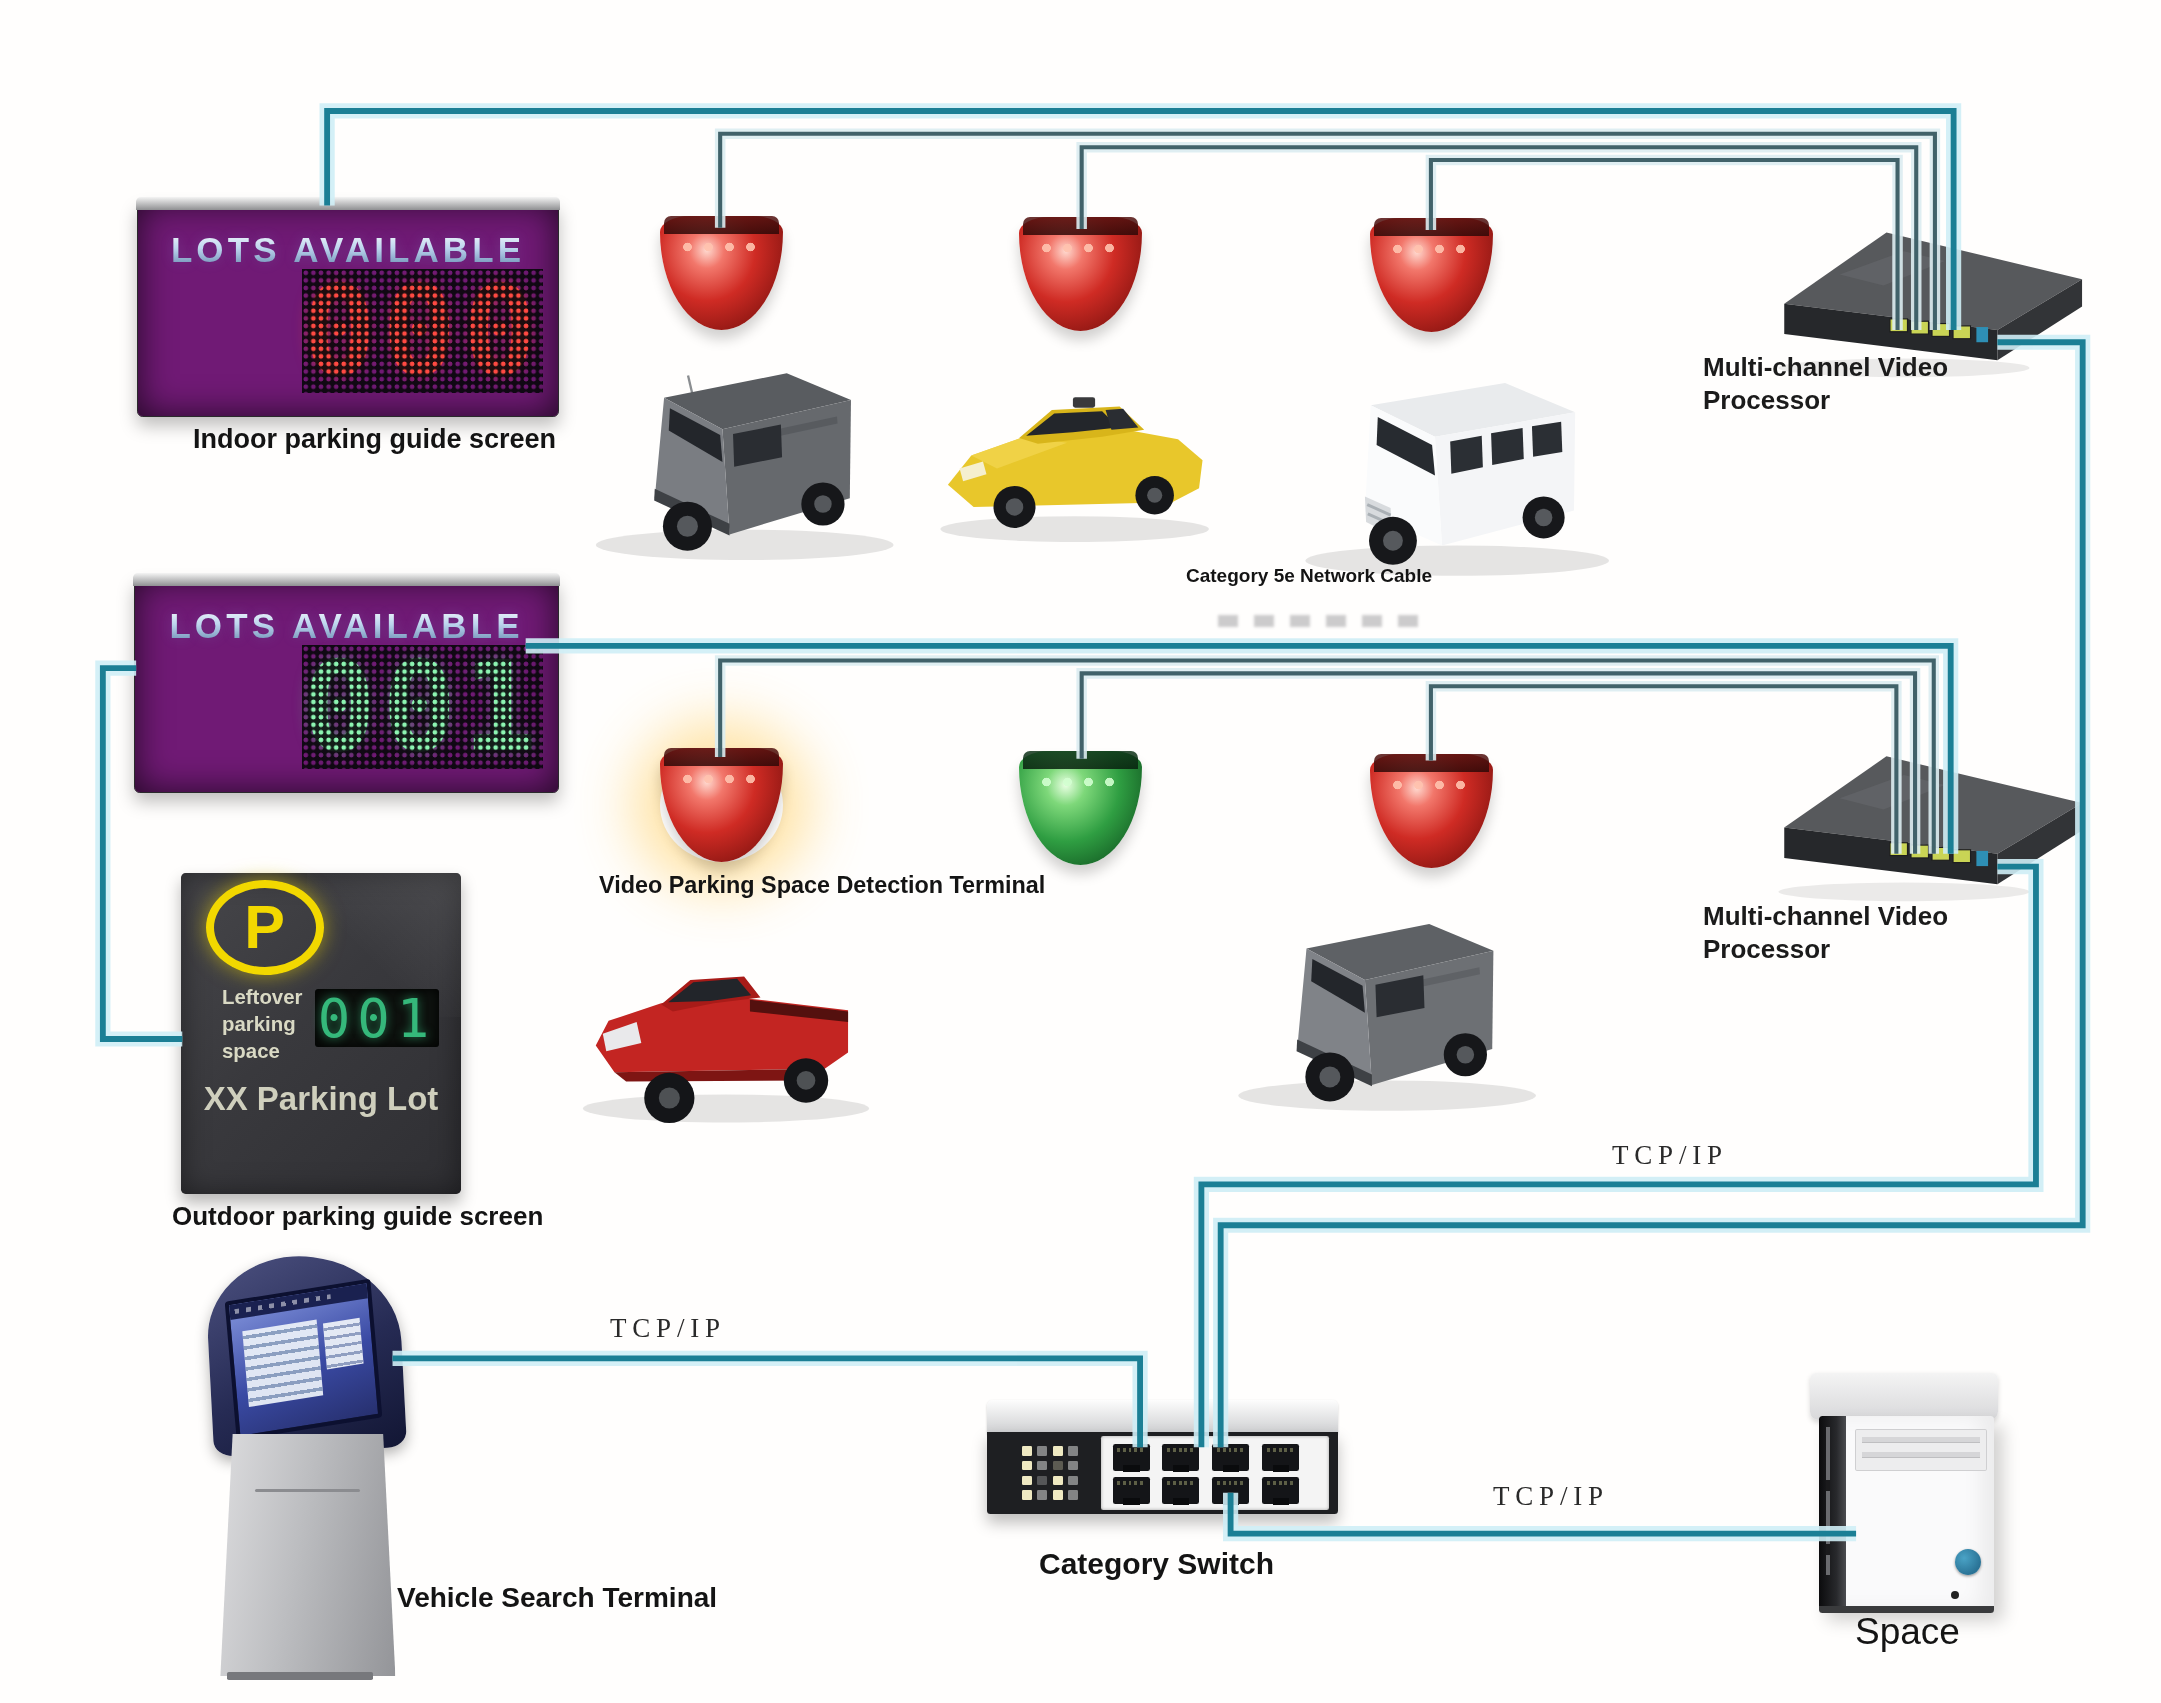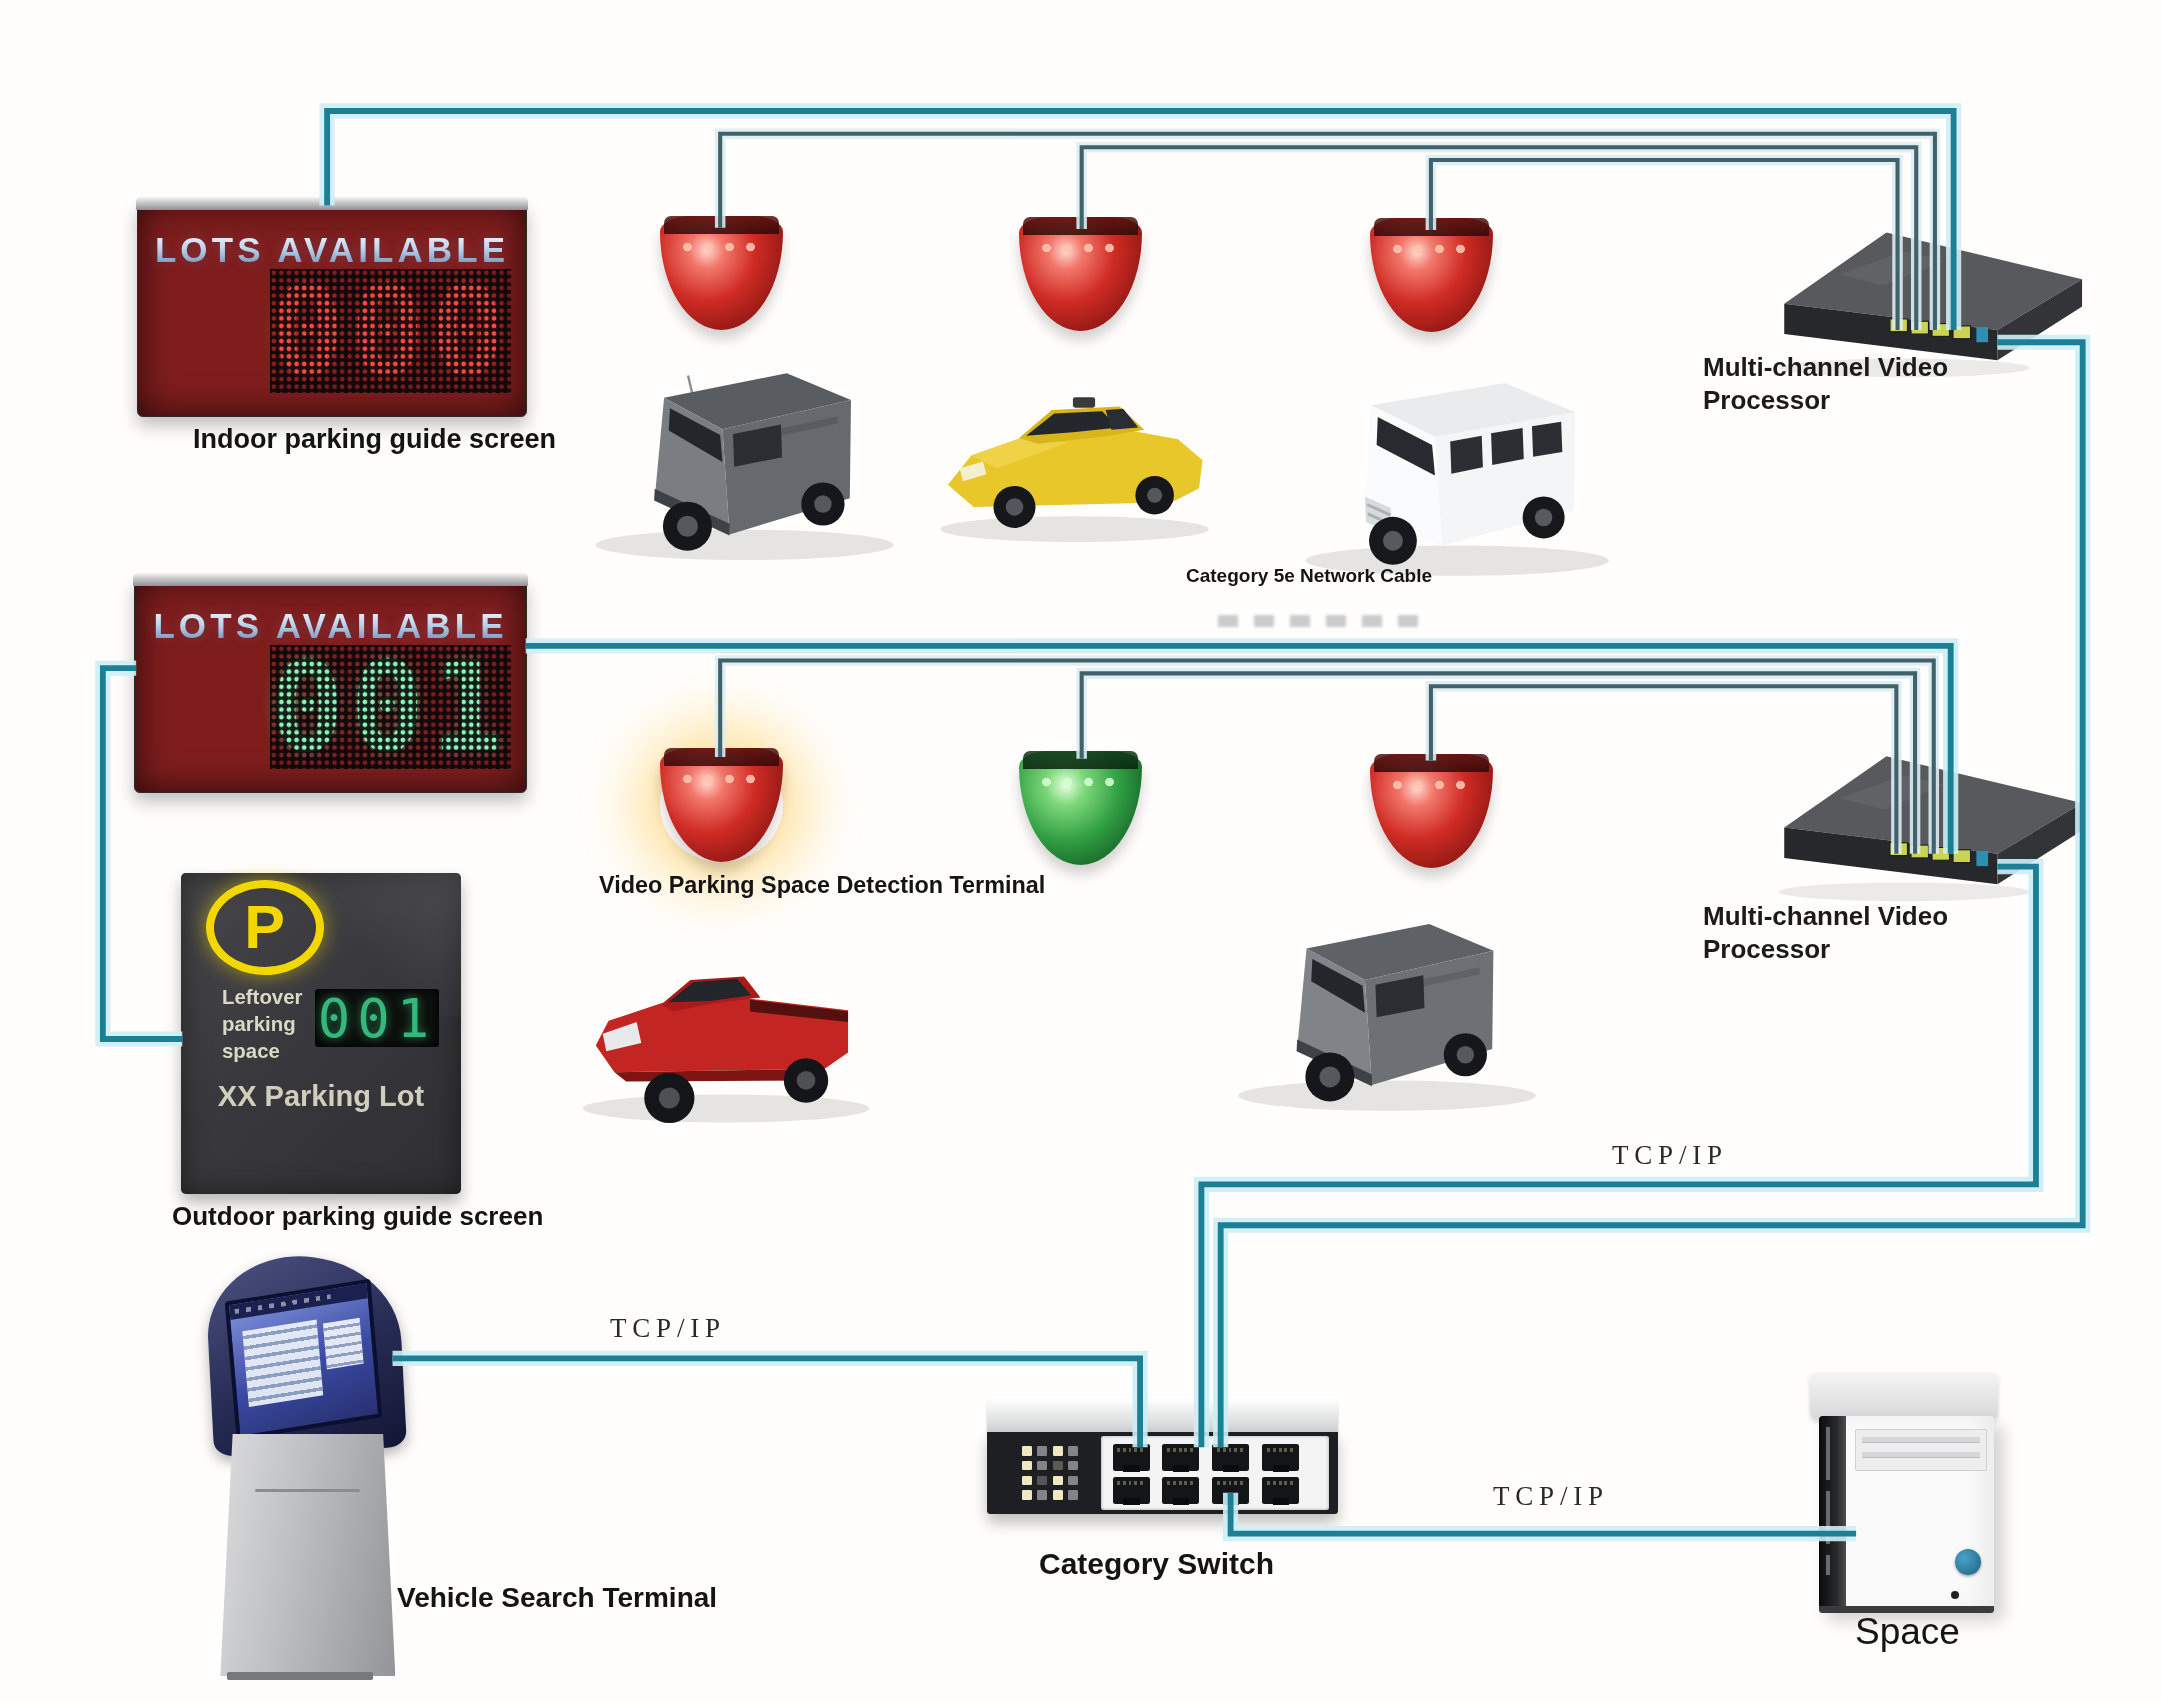--- a/index.html
+++ b/index.html
@@ -6,23 +6,23 @@
   .stage{position:relative;width:2161px;height:1703px;background:#fffefd;overflow:hidden;
          font-family:"Liberation Sans",sans-serif;}
   .stage svg{position:absolute;left:0;top:0;}
 
   
   .lbl{position:absolute;color:#141414;white-space:nowrap;}
   .lbl-bold{font-weight:700;}
   .tcpip{font-family:"Liberation Serif",serif;font-size:27px;letter-spacing:5.8px;color:#2a2a2a;}
 
   
-  .led-sign{position:absolute;background:#7f1d1d;border-radius:5.8px;
+  .led-sign{position:absolute;background:#701a75;border-radius:5.8px;
             box-shadow:0 8.2px 17.5px rgba(0,0,0,.25), inset 0 0 35px rgba(0,0,0,.7);
-            border:1.8px solid #2a2a2c;}
+            border:1.8px solid #2a2a2c;padding-left:32px;}
   .led-top{position:absolute;left:-2.3px;right:-2.3px;top:-5.8px;height:13px;border-radius:4.7px 4.7px 0 0;
            background:linear-gradient(#f4f4f4,#8f9092);}
   .led-title{position:absolute;left:0;right:0;top:27px;text-align:center;
              font-weight:700;font-size:35px;letter-spacing:4.1px;
              background:linear-gradient(180deg,#ffffff 0%,#c3d9ef 45%,#5d80a8 100%);
              -webkit-background-clip:text;background-clip:text;color:transparent;
              text-shadow:0 0 13px rgba(130,180,240,.18);}
   .led-row{position:absolute;left:20px;right:15px;top:70px;bottom:11.7px;display:flex;
            align-items:flex-end;justify-content:center;gap:15px;flex-direction:column;}
   .led-count{position:relative;font-family:"DejaVu Sans Mono",monospace;font-weight:700;
@@ -43,21 +43,21 @@
            background:linear-gradient(225deg,rgba(255,255,255,.10),transparent 60%);}
   .p-badge{position:absolute;left:24.5px;top:7px;width:102px;height:79px;border:8.8px solid #f2d800;
            border-radius:50%;box-shadow:0 0 20px rgba(242,216,0,.55);display:flex;align-items:center;justify-content:center;}
   .p-badge span{font-weight:700;font-size:61px;color:#f2d800;line-height:1;}
   .leftover{position:absolute;left:41px;top:111px;width:99px;font-size:20.4px;line-height:27px;
             color:#d9d9c4;font-weight:600;white-space:normal;}
   .count-panel{position:absolute;right:22px;top:116px;width:124px;height:58px;background:#0d110e;
                border-radius:3.5px;box-shadow:inset 0 0 10.5px #000;display:flex;align-items:center;justify-content:center;}
   .count-panel span{font-family:"DejaVu Sans Mono",monospace;font-size:54px;font-weight:500;
                     letter-spacing:7px;color:#35b87b;text-shadow:0 0 9.3px rgba(50,190,125,.6);}
-  .lot-name{position:absolute;left:0;right:0;top:207px;text-align:center;font-size:29px;
+  .lot-name{position:absolute;left:0;right:0;top:207px;text-align:center;font-size:33px;
             font-weight:600;color:#cfcfbd;}
 
   
   .sensor{position:absolute;width:123px;height:114px;}
   .dome{position:absolute;inset:0;border-radius:24% 24% 50% 50%/14% 14% 86% 86%;
         box-shadow:0 9.3px 13px rgba(0,0,0,.18);}
   .dome-red{background:radial-gradient(ellipse at 38% 30%,#ffd9cf 0%,#f2776b 16%,#cf2b24 45%,#8e1713 78%,#5f0e0b 100%);}
   .dome-green{background:radial-gradient(ellipse at 38% 30%,#e8ffe2 0%,#7ed87a 18%,#2f9e42 50%,#176327 80%,#0d3f18 100%);}
   .dome::before{content:"";position:absolute;left:3%;right:3%;top:0;height:17.5px;
         border-radius:7px 7px 0 0;background:linear-gradient(#551210,#2d0807);opacity:.85;}

